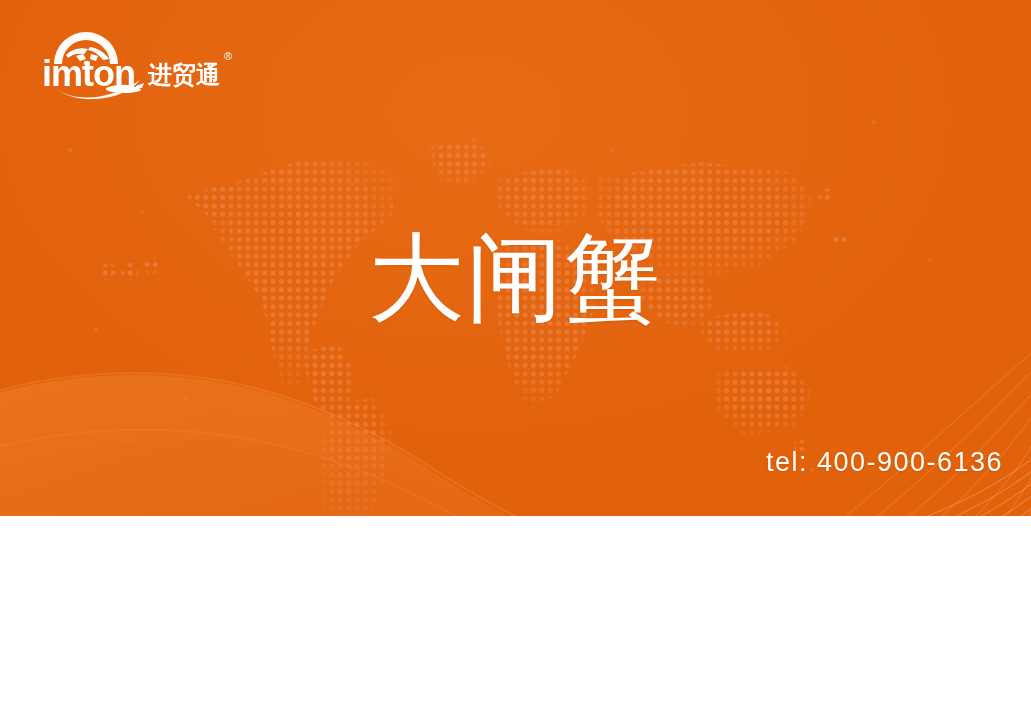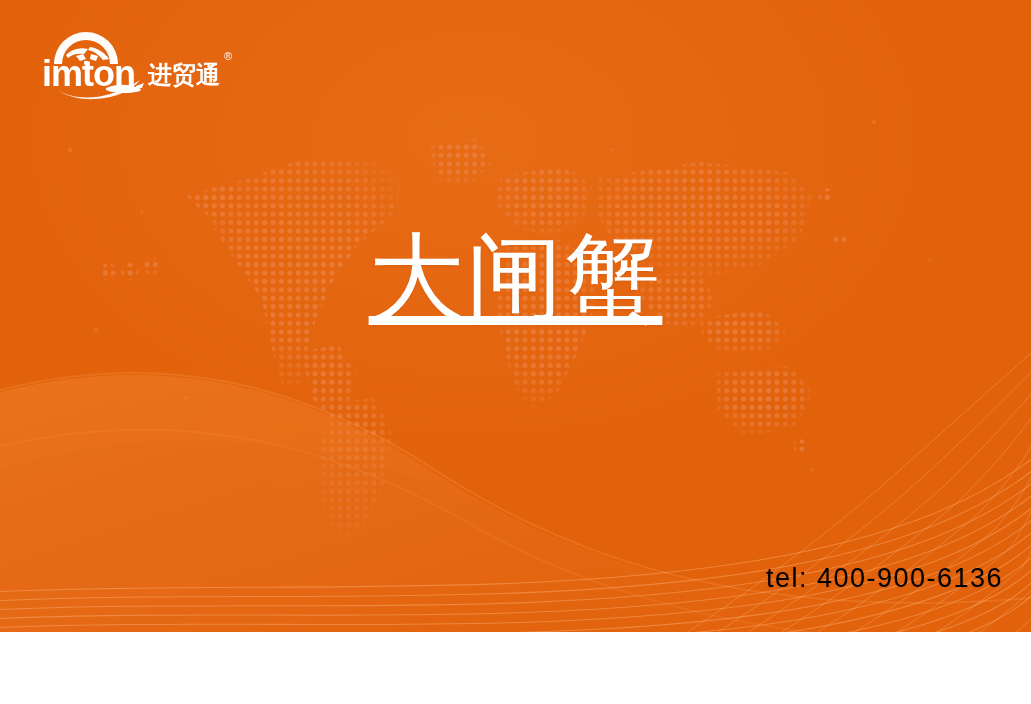--- a/index.html
+++ b/index.html
@@ -1,21 +1,21 @@
 <!DOCTYPE html>
 <html><head>
 <meta charset="utf-8">
 <title>imton banner</title>
 <style>
   html,body{margin:0;padding:0;background:#ffffff;}
   *{box-sizing:border-box;}
 
   .stage{
     position:relative;
-    width:1031px;height:632px;
+    width:1031px;height:516px;
     overflow:hidden;
     background:#e2610b;
     font-family:"Liberation Sans","DejaVu Sans",sans-serif;
   }
 
   
   .layer{position:absolute;inset:0;pointer-events:none;}
 
   .bg-base{background:#e2610b;}
 
@@ -49,39 +49,38 @@
   
   .headline{
     position:absolute;
     left:0;right:0;top:230px;
     text-align:center;
     color:#ffffff;
     line-height:1.0;
     font-weight:300;
     letter-spacing:.01em;
     text-shadow:0 1px 2px rgba(150,55,0,.18);
-    text-decoration:underline;
   }
   .headline .line1{
     display:block;
     font-size:96px;
     letter-spacing:.02em;
     margin-bottom:16px;
   }
   .headline .line2{
     display:block;
     font-size:112px;
     letter-spacing:.01em;
   }
 
   
   .tel{
     position:absolute;
     right:28px;bottom:38px;
-    color:#000000;
+    color:#ffffff;
     font-size:27px;
     font-weight:300;
     letter-spacing:.055em;
     white-space:nowrap;
     text-shadow:0 1px 2px rgba(150,55,0,.22);
   }
 </style>
 </head>
 <body>
 

